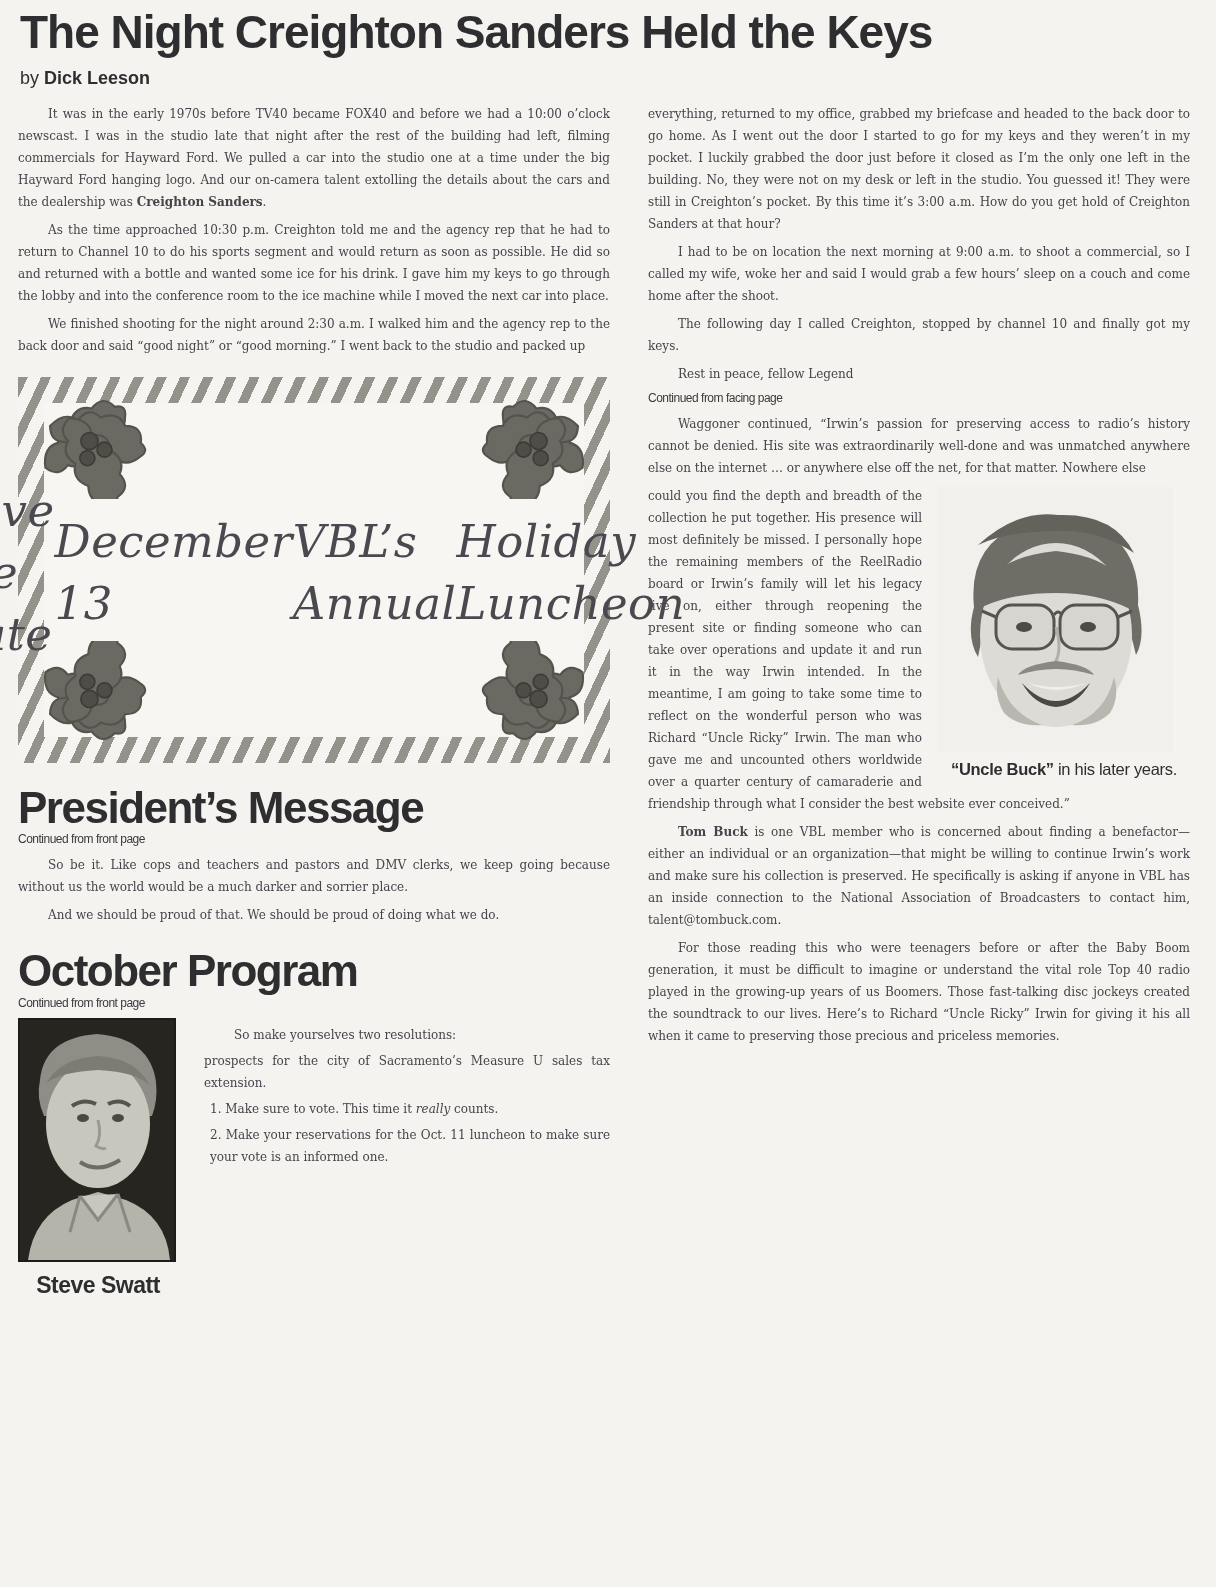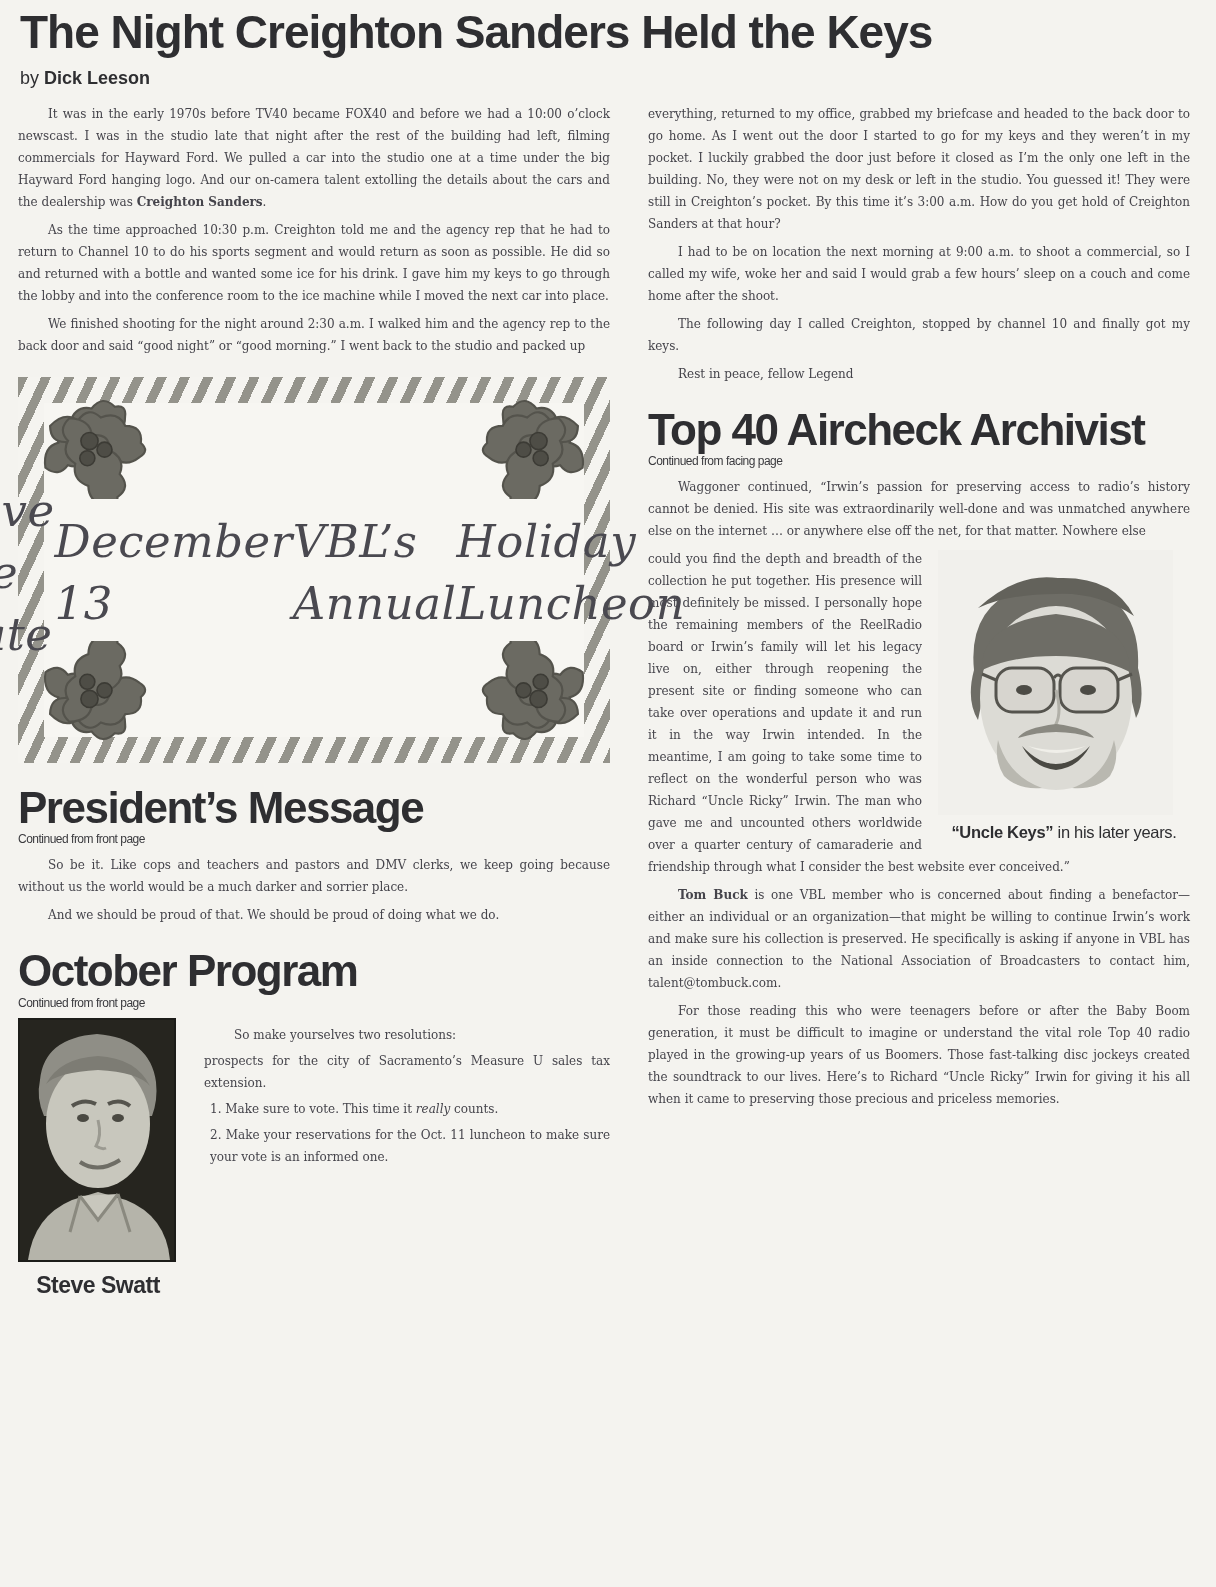--- a/index.html
+++ b/index.html
@@ -217,21 +217,20 @@
 
     </div>
 
     <div class="col-right">
 
       <p class="body-p first">everything, returned to my office, grabbed my briefcase and headed to the back door to go home. As I went out the door I started to go for my keys and they weren’t in my pocket. I luckily grabbed the door just before it closed as I’m the only one left in the building. No, they were not on my desk or left in the studio. You guessed it! They were still in Creighton’s pocket. By this time it’s 3:00 a.m. How do you get hold of Creighton Sanders at that hour?</p>
       <p class="body-p indent">I had to be on location the next morning at 9:00 a.m. to shoot a commercial, so I called my wife, woke her and said I would grab a few hours’ sleep on a couch and come home after the shoot.</p>
       <p class="body-p indent">The following day I called Creighton, stopped by channel 10 and finally got my keys.</p>
       <p class="body-p indent">Rest in peace, fellow Legend</p>
 
-      <div class="section-h">Top 40 Aircheck Archivist</div>
       <div class="continued">Continued from facing page</div>
 
       <p class="body-p indent">Waggoner continued, “Irwin’s passion for preserving access to radio’s history cannot be denied. His site was extraordinarily well-done and was unmatched anywhere else on the internet … or anywhere else off the net, for that matter. Nowhere else</p>
 
       <div class="wrapblock">
         <figure class="ricky-fig">
           <div>
             <svg viewBox="0 0 235 265" width="235" height="265">
               <rect x="0" y="0" width="235" height="265" fill="#f1f0ec"></rect>
               <path d="M36,120 Q28,40 118,30 Q204,38 200,118 Q208,150 198,168 L186,120 Q180,70 118,64 Q58,70 50,122 L40,170 Q28,150 36,120 Z" fill="#6e6d66"></path>
@@ -247,21 +246,21 @@
               <ellipse cx="86" cy="140" rx="8" ry="5" fill="#4c4b45"></ellipse>
               <ellipse cx="150" cy="140" rx="8" ry="5" fill="#4c4b45"></ellipse>
               <path d="M118,140 q6,22 0,34 q6,6 12,4" stroke="#b1b0a8" stroke-width="3" fill="none"></path>
               <path d="M80,188 Q118,176 156,188 Q150,178 118,174 Q86,178 80,188 Z" fill="#8a8981"></path>
               <path d="M84,196 Q118,232 152,196 Q140,218 118,220 Q96,218 84,196 Z" fill="#4a4943"></path>
               <path d="M90,196 Q118,204 148,196 Q118,210 90,196 Z" fill="#f0efe9"></path>
               <path d="M60,190 Q70,226 104,238 Q80,240 66,226 Q56,210 60,190 Z" fill="#b9b8b0"></path>
               <path d="M176,190 Q168,226 134,238 Q158,240 172,226 Q182,210 176,190 Z" fill="#b9b8b0"></path>
             </svg>
           </div>
-          <figcaption class="ricky-caption"><span class="b">“Uncle Keys”</span><span> in his later years.</span></figcaption>
+          <figcaption class="ricky-caption"><span class="b">“Uncle Buck”</span><span> in his later years.</span></figcaption>
         </figure>
         <p class="body-p">could you find the depth and breadth of the collection he put together. His presence will most definitely be missed. I personally hope the remaining members of the ReelRadio board or Irwin’s family will let his legacy live on, either through reopening the present site or finding someone who can take over operations and update it and run it in the way Irwin intended. In the meantime, I am going to take some time to reflect on the wonderful person who was Richard “Uncle Ricky” Irwin. The man who gave me and uncounted others worldwide over a quarter century of camaraderie and friendship through what I consider the best website ever conceived.”</p>
       </div>
 
       <p class="body-p indent"><span class="b">Tom Buck</span><span> is one VBL member who is concerned about finding a benefactor—either an individual or an organization—that might be willing to continue Irwin’s work and make sure his collection is preserved. He specifically is asking if anyone in VBL has an inside connection to the National Association of Broadcasters to contact him, talent@tombuck.com.</span></p>
 
       <p class="body-p indent">For those reading this who were teenagers before or after the Baby Boom generation, it must be difficult to imagine or understand the vital role Top 40 radio played in the growing-up years of us Boomers. Those fast-talking disc jockeys created the soundtrack to our lives. Here’s to Richard “Uncle Ricky” Irwin for giving it his all when it came to preserving those precious and priceless memories.</p>
 
     </div>
   </div>

